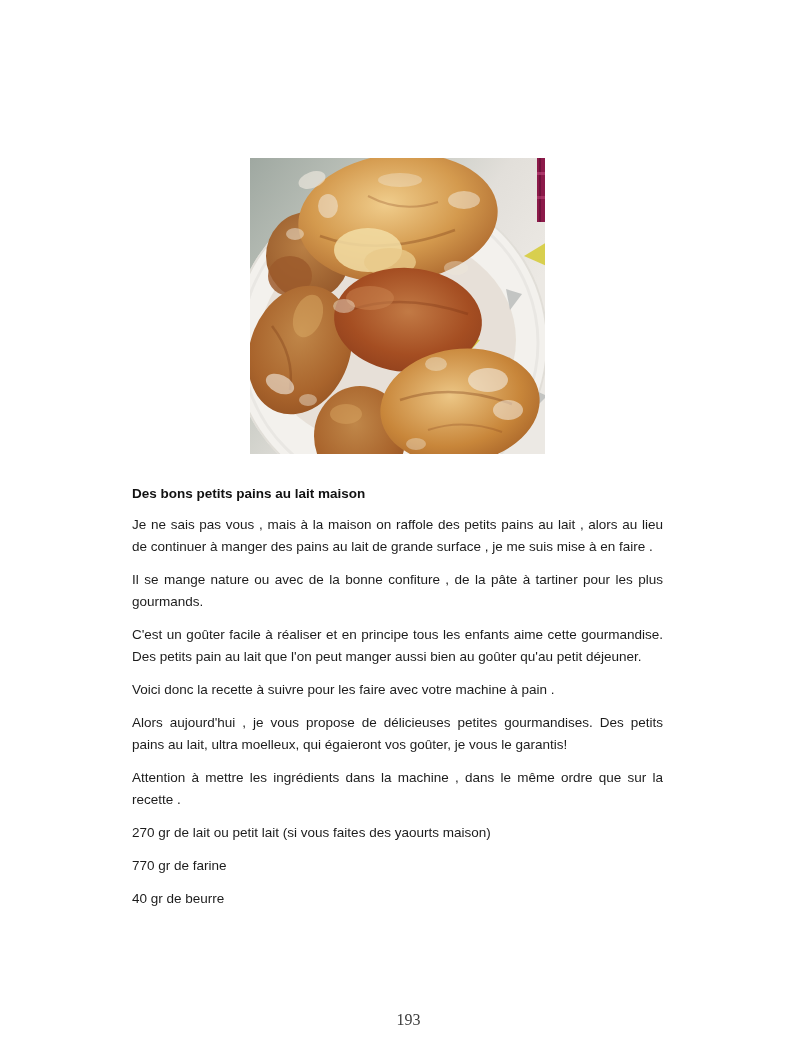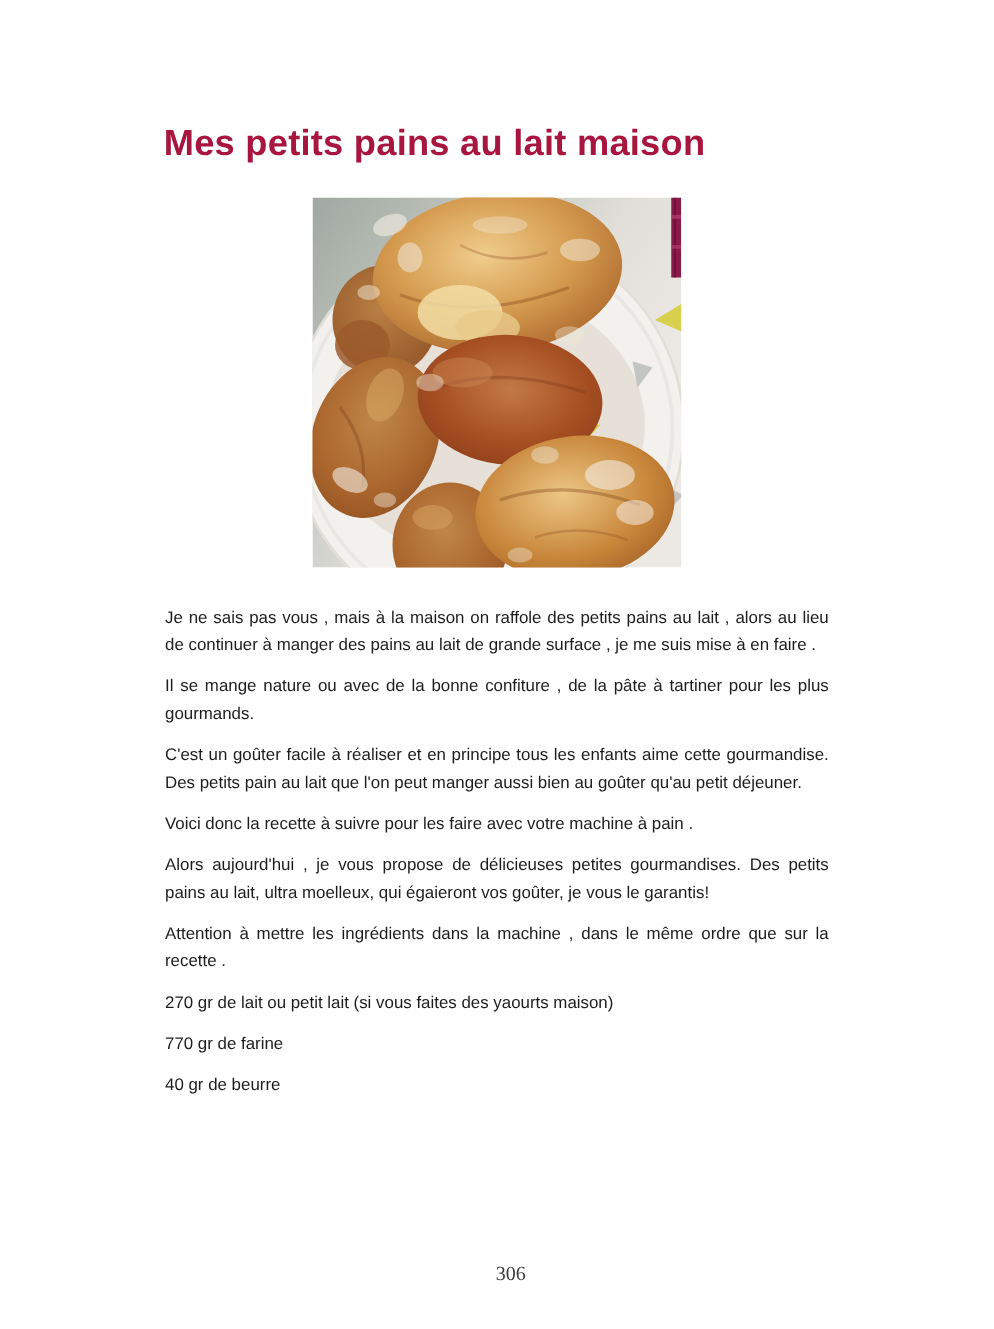--- a/index.html
+++ b/index.html
@@ -66,21 +66,20 @@
     font-family: "Liberation Serif", "DejaVu Serif", serif;
     font-size: 16px;
     color: #3d3d3d;
   }
 </style>
 </head>
 <body>
 
 <div class="page">
 
-  <h1 class="page-title">Mes petits pains au lait maison</h1>
 
   <figure class="photo-figure">
     <svg width="295" height="296" viewBox="0 0 295 296" aria-hidden="true">
       <defs>
         <linearGradient id="bgGrad" x1="0" y1="0" x2="0.85" y2="0.6">
           <stop offset="0" stop-color="#9fa8a1"></stop>
           <stop offset="0.35" stop-color="#bfc4bc"></stop>
           <stop offset="0.7" stop-color="#e2dfda"></stop>
           <stop offset="1" stop-color="#ece9e4"></stop>
         </linearGradient>
@@ -176,28 +175,29 @@
       <g>
         <rect x="287" y="0" width="8" height="64" fill="#8c1a49"></rect>
         <rect x="289" y="0" width="2" height="64" fill="#5f0f33" opacity="0.6"></rect>
         <rect x="287" y="14" width="8" height="3" fill="#c2497e" opacity="0.6"></rect>
         <rect x="287" y="38" width="8" height="3" fill="#c2497e" opacity="0.5"></rect>
       </g>
     </svg>
   </figure>
 
   <section class="article-body">
+    <h2 class="article-subtitle">Des bons petits pains au lait maison</h2>
     <p>Je ne sais pas vous , mais à la maison on raffole des petits pains au lait , alors au lieu de continuer à manger des pains au lait de grande surface , je me suis mise à en faire .</p>
     <p>Il se mange nature ou avec de la bonne confiture , de la pâte à tartiner pour les plus gourmands.</p>
     <p>C'est un goûter facile à réaliser et en principe tous les enfants aime cette gourmandise. Des petits pain au lait que l'on peut manger aussi bien au goûter qu'au petit déjeuner.</p>
     <p>Voici donc la recette à suivre pour les faire avec votre machine à pain .</p>
     <p>Alors aujourd'hui , je vous propose de délicieuses petites gourmandises. Des petits pains au lait, ultra moelleux, qui égaieront vos goûter, je vous le garantis!</p>
     <p>Attention à mettre les ingrédients dans la machine , dans le même ordre que sur la recette .</p>
     <p class="ingredient-line">270 gr de lait ou petit lait (si vous faites des yaourts maison)</p>
     <p class="ingredient-line">770 gr de farine</p>
     <p class="ingredient-line">40 gr de beurre</p>
   </section>
 
   <footer class="page-footer">
-    <span>306</span>
+    <span>193</span>
   </footer>
 
 </div>
 
 </body></html>

